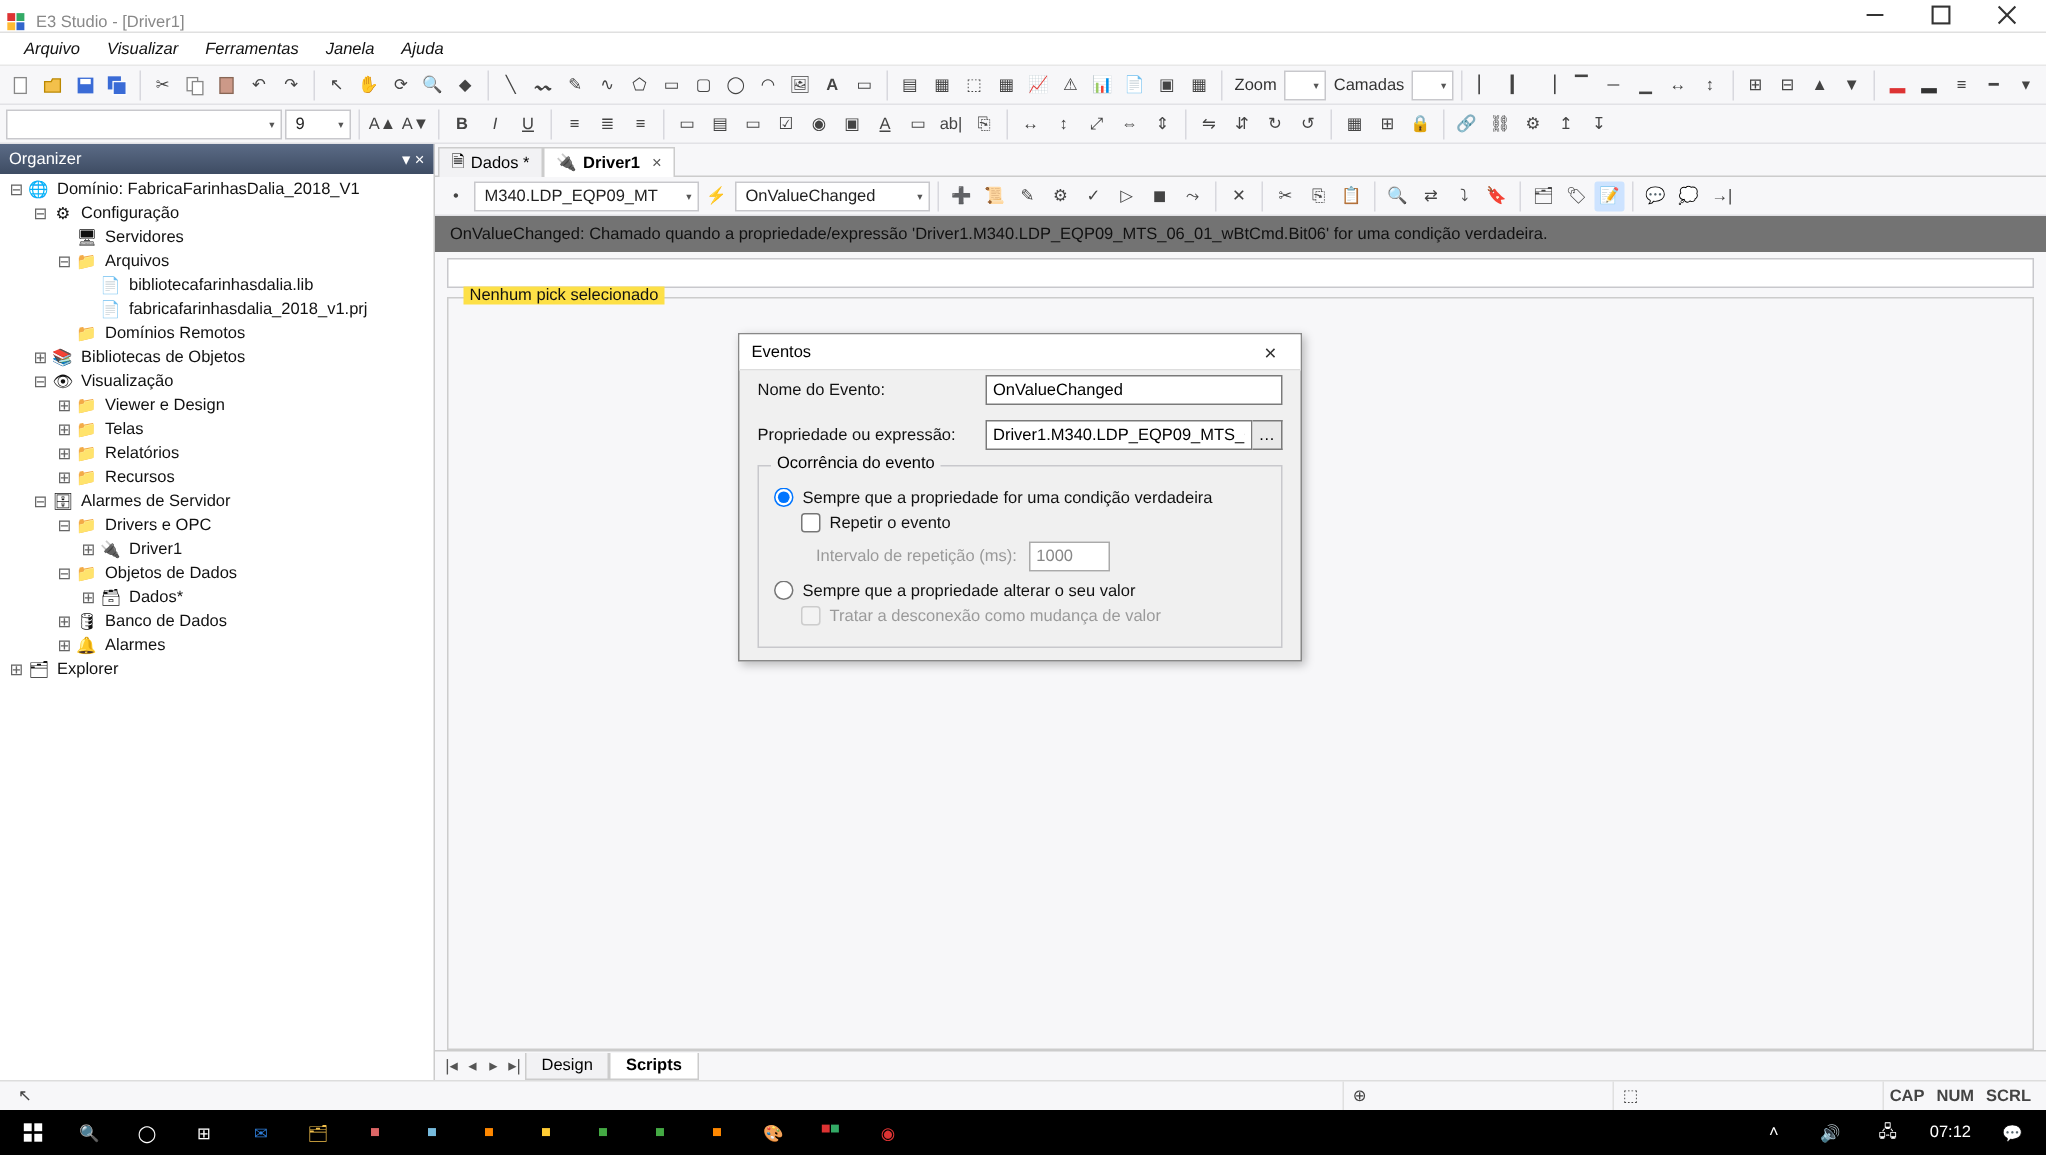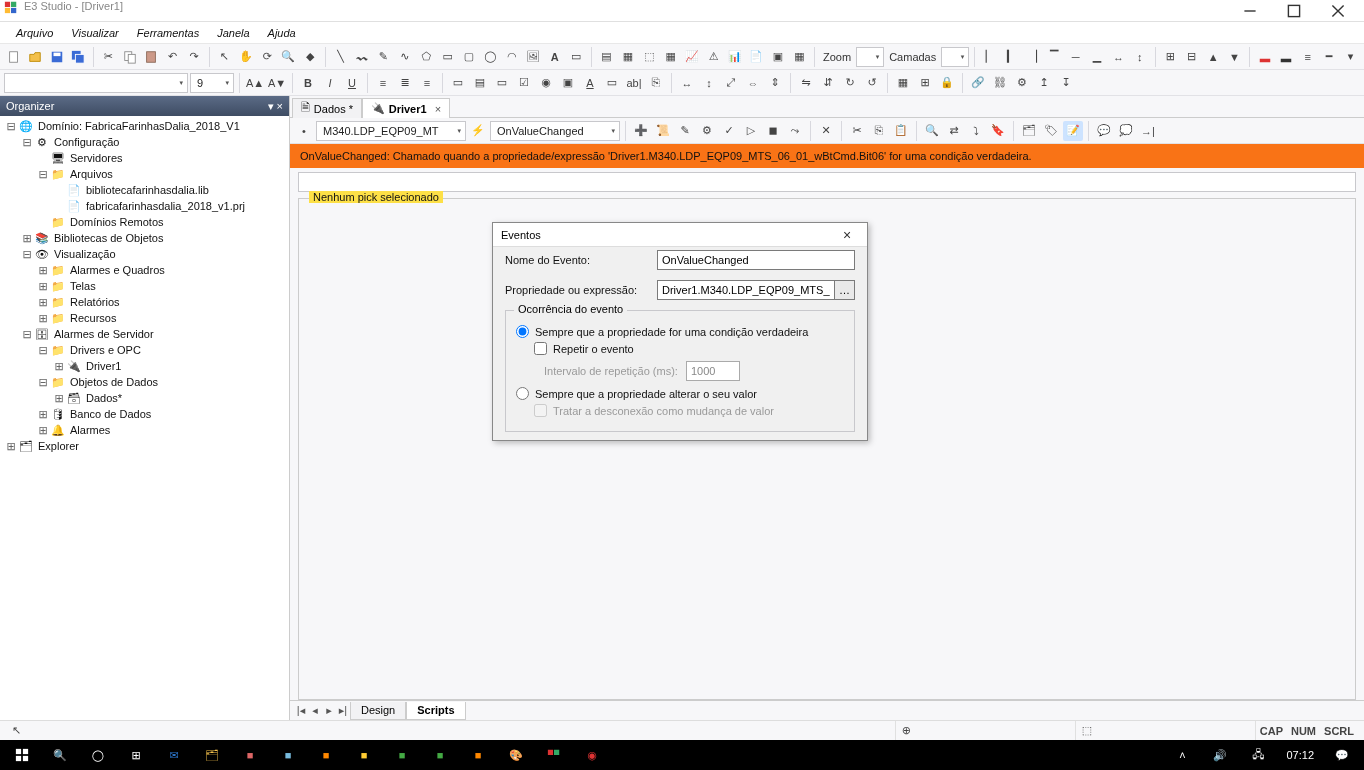--- a/index.html
+++ b/index.html
@@ -1,19 +1,19 @@
 <!DOCTYPE html>
 <html><head>
 <meta charset="utf-8">
 <style>
 * { box-sizing: border-box; margin: 0; padding: 0; font-family: "Segoe UI", Tahoma, sans-serif; font-size: 11px; }
 html, body { width: 1364px; height: 770px; overflow: hidden; background: #fff; }
 
 
-.titlebar { height: 22px; background: #fff; display: flex; align-items: flex-start; padding: 0 4px; border-bottom: 1px solid #e0e0e0; color: #888; }
+.titlebar { height: 22px; background: #fff; display: flex; align-items: flex-end; padding: 0 4px; border-bottom: 1px solid #e0e0e0; color: #888; }
 .titlebar .app-icon { width: 14px; height: 14px; margin-right: 6px; display:inline-flex; }
 .titlebar .title { flex: 1; }
 .titlebar .wbtn { width: 44px; height: 22px; display: flex; align-items: center; justify-content: center; color: #555; }
 
 
 .menubar { height: 22px; background: #fff; display: flex; align-items: center; padding: 0 8px; gap: 2px; border-bottom: 1px solid #e8e8e8; }
 .menubar .item { padding: 2px 8px; color: #111; font-style: italic; }
 
 
 .toolbar-row { height: 26px; background: #f7f7f9; display: flex; align-items: center; padding: 0 4px; gap: 2px; border-bottom: 1px solid #e2e2e6; }
@@ -38,21 +38,21 @@
 
 
 .main { flex: 1; display: flex; flex-direction: column; background: #f7f7f9; }
 .doctabs { height: 22px; background: #f7f7f9; display: flex; align-items: end; padding: 0 2px; gap: 0px; border-bottom: 1px solid #ccc; }
 .doctab { height: 20px; display: flex; align-items: center; padding: 0 8px; border: 1px solid #ccc; border-bottom: none; background: #f2f2f4; gap: 4px; position:relative; top:1px;}
 .doctab.active { background: #fff; z-index:2;}
 .doctab .x { margin-left: 4px; color: #555; }
 
 .subbar { height: 26px; background: #f7f7f9; display: flex; align-items: center; padding: 0 4px; gap: 2px; border-bottom: 1px solid #e2e2e6; }
 
-.descbar { padding: 6px 10px; background: #f97316; color: #111; }
+.descbar { padding: 6px 10px; background: #737373; color: #111; }
 .exprbox { margin: 4px 8px 0 8px; height: 20px; border: 1px solid #c8c8cc; background: #fff; }
 
 .workarea { flex: 1; position: relative; margin: 6px 8px 0 8px; border: 1px solid #ccc; background: #f7f7f9; }
 .fieldset-label { position: absolute; top: -8px; left: 10px; background: #fde047; padding: 0 4px; color: #111; }
 
 
 .dialog { position: absolute; left: 492px; top: 222px; width: 376px; background: #f0f0f0; border: 1px solid #888; box-shadow: 2px 2px 6px rgba(0,0,0,.25); }
 .dlg-title { height: 24px; display: flex; align-items: center; padding: 0 8px; background: #fff; border-bottom: 1px solid #ddd; }
 .dlg-title .x { margin-left: auto; font-size: 14px; color: #333; width: 24px; text-align: center; }
 .dlg-body { padding: 3px 12px 8px 12px; }
@@ -341,21 +341,21 @@
           <span class="lbl">Bibliotecas de Objetos</span>
         </div>
         <div class="tnode" style="padding-left: 20px;">
           <span class="tw">⊟</span>
           <span class="ico">👁</span>
           <span class="lbl">Visualização</span>
         </div>
         <div class="tnode" style="padding-left: 36px;">
           <span class="tw">⊞</span>
           <span class="ico">📁</span>
-          <span class="lbl">Alarmes e Quadros</span>
+          <span class="lbl">Viewer e Design</span>
         </div>
         <div class="tnode" style="padding-left: 36px;">
           <span class="tw">⊞</span>
           <span class="ico">📁</span>
           <span class="lbl">Telas</span>
         </div>
         <div class="tnode" style="padding-left: 36px;">
           <span class="tw">⊞</span>
           <span class="ico">📁</span>
           <span class="lbl">Relatórios</span>

